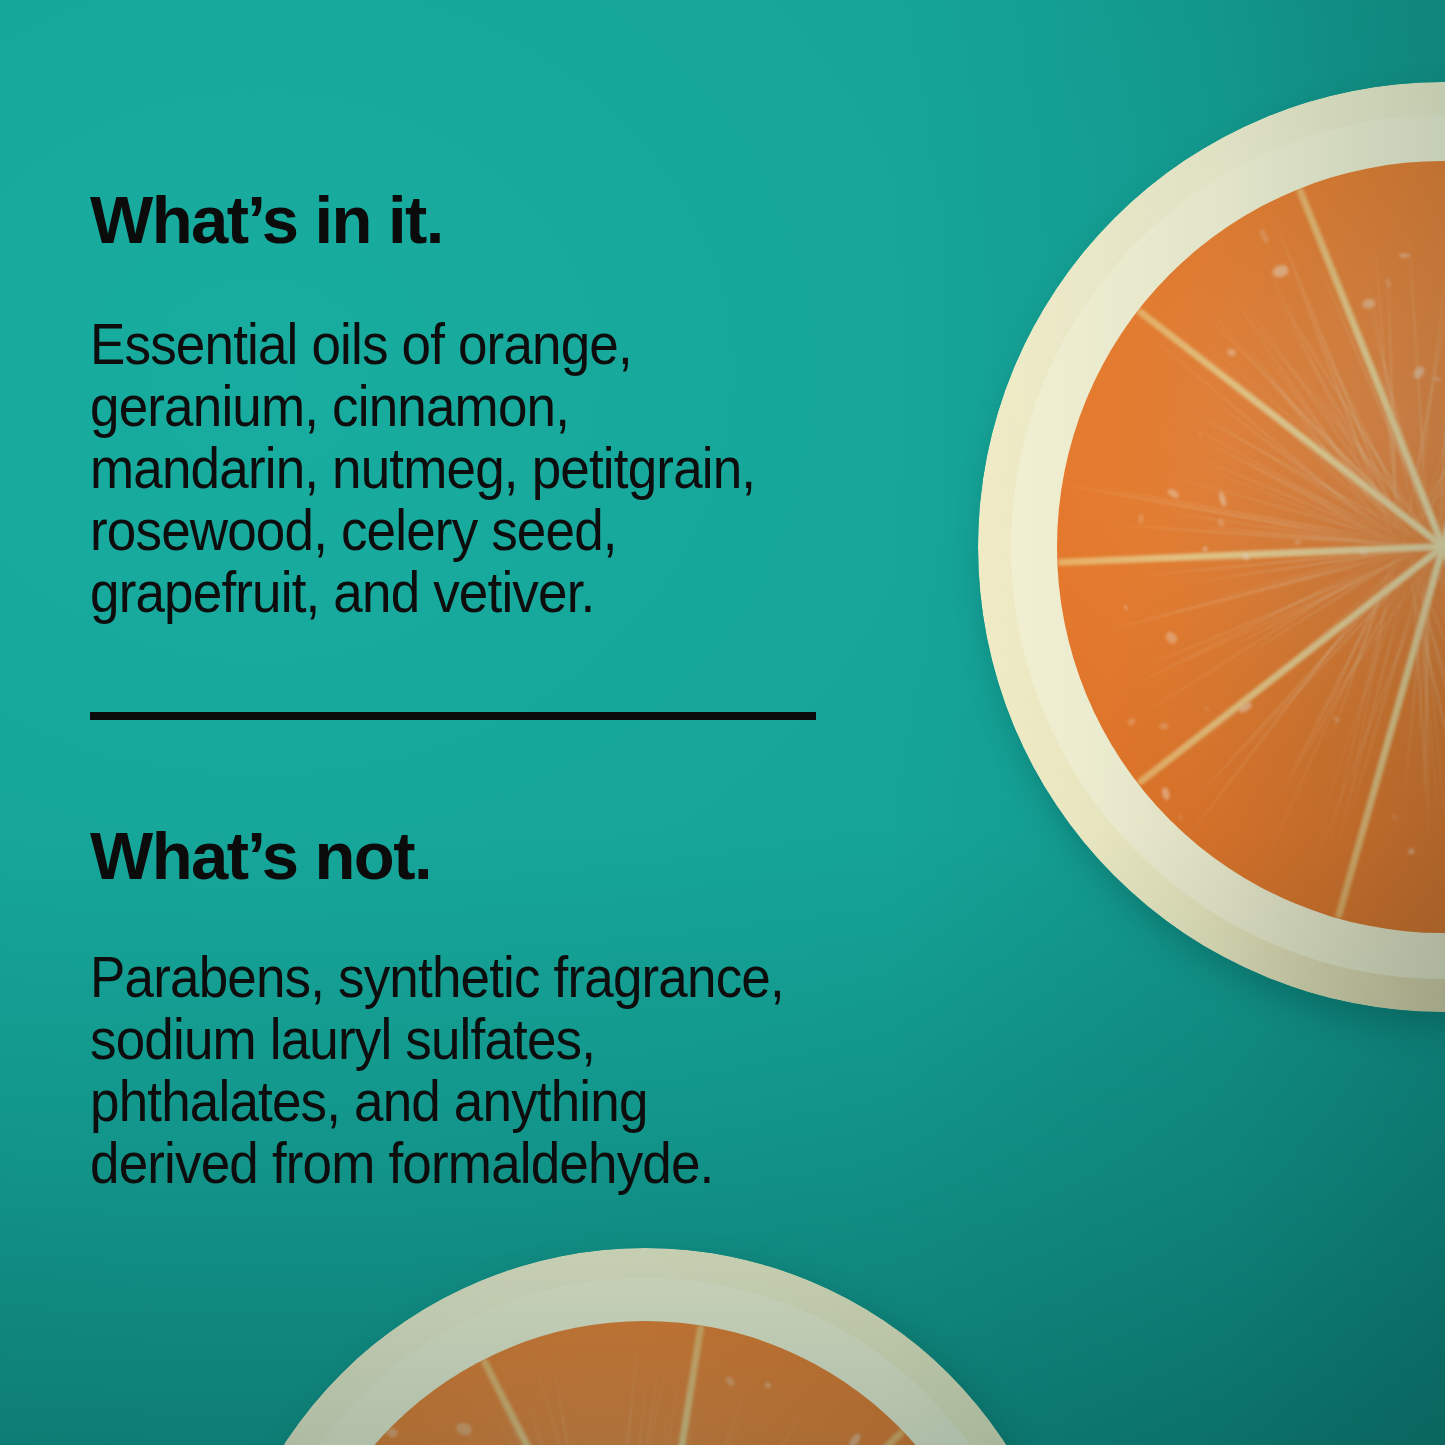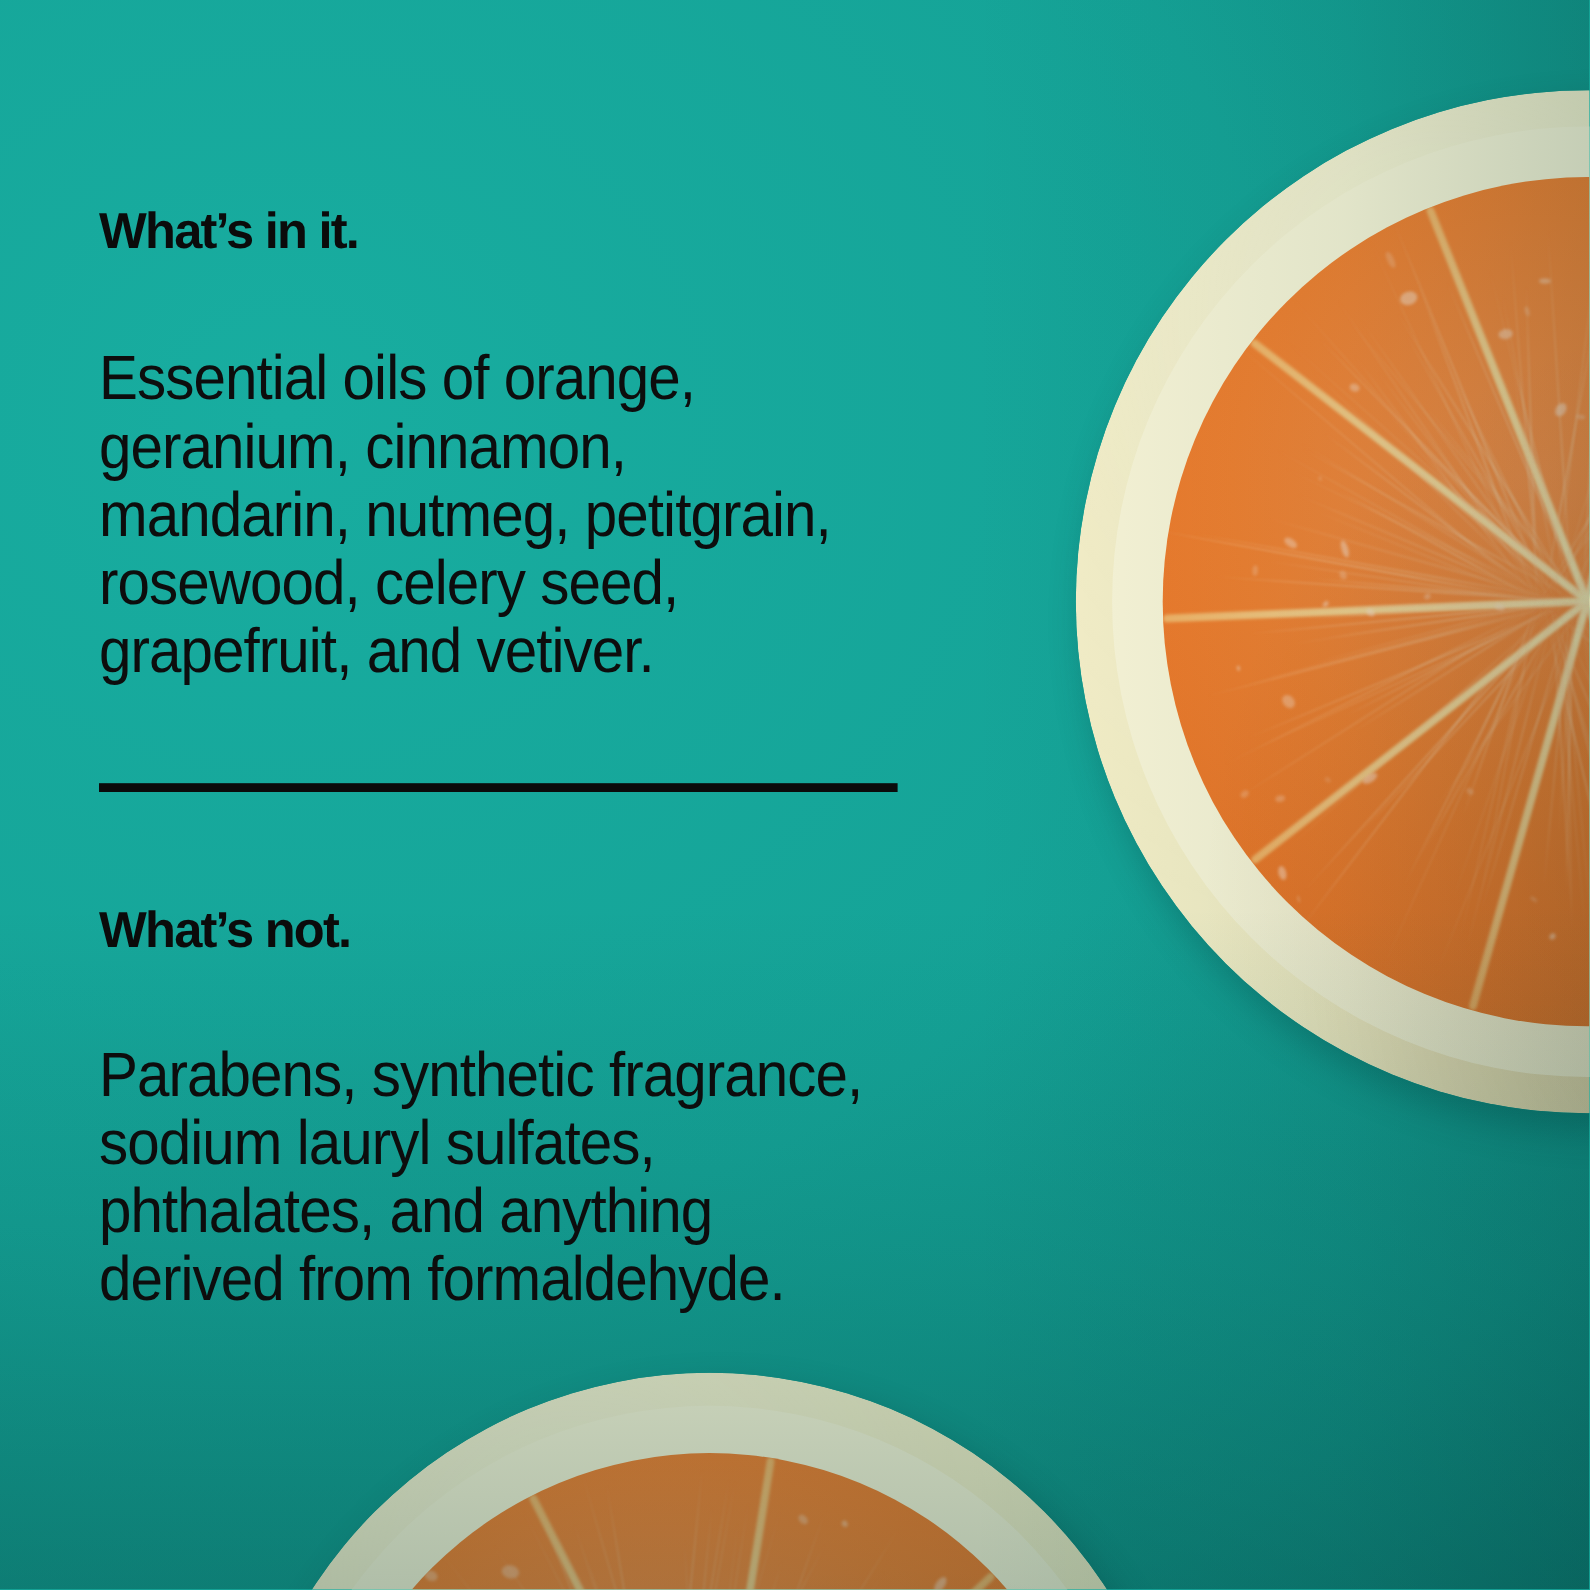--- a/index.html
+++ b/index.html
@@ -128,21 +128,21 @@
 
   
   .content {
     position: absolute;
     left: 90px;
     top: 0;
     width: 880px;
   }
   .heading {
     font-weight: 700;
-    font-size: 46px;
+    font-size: 67px;
     line-height: 1;
     letter-spacing: -1.6px;
     color: #0b0b0b;
     margin: 0;
     white-space: nowrap;
   }
   .body-text {
     font-weight: 400;
     font-size: 57px;
     line-height: 62px;

